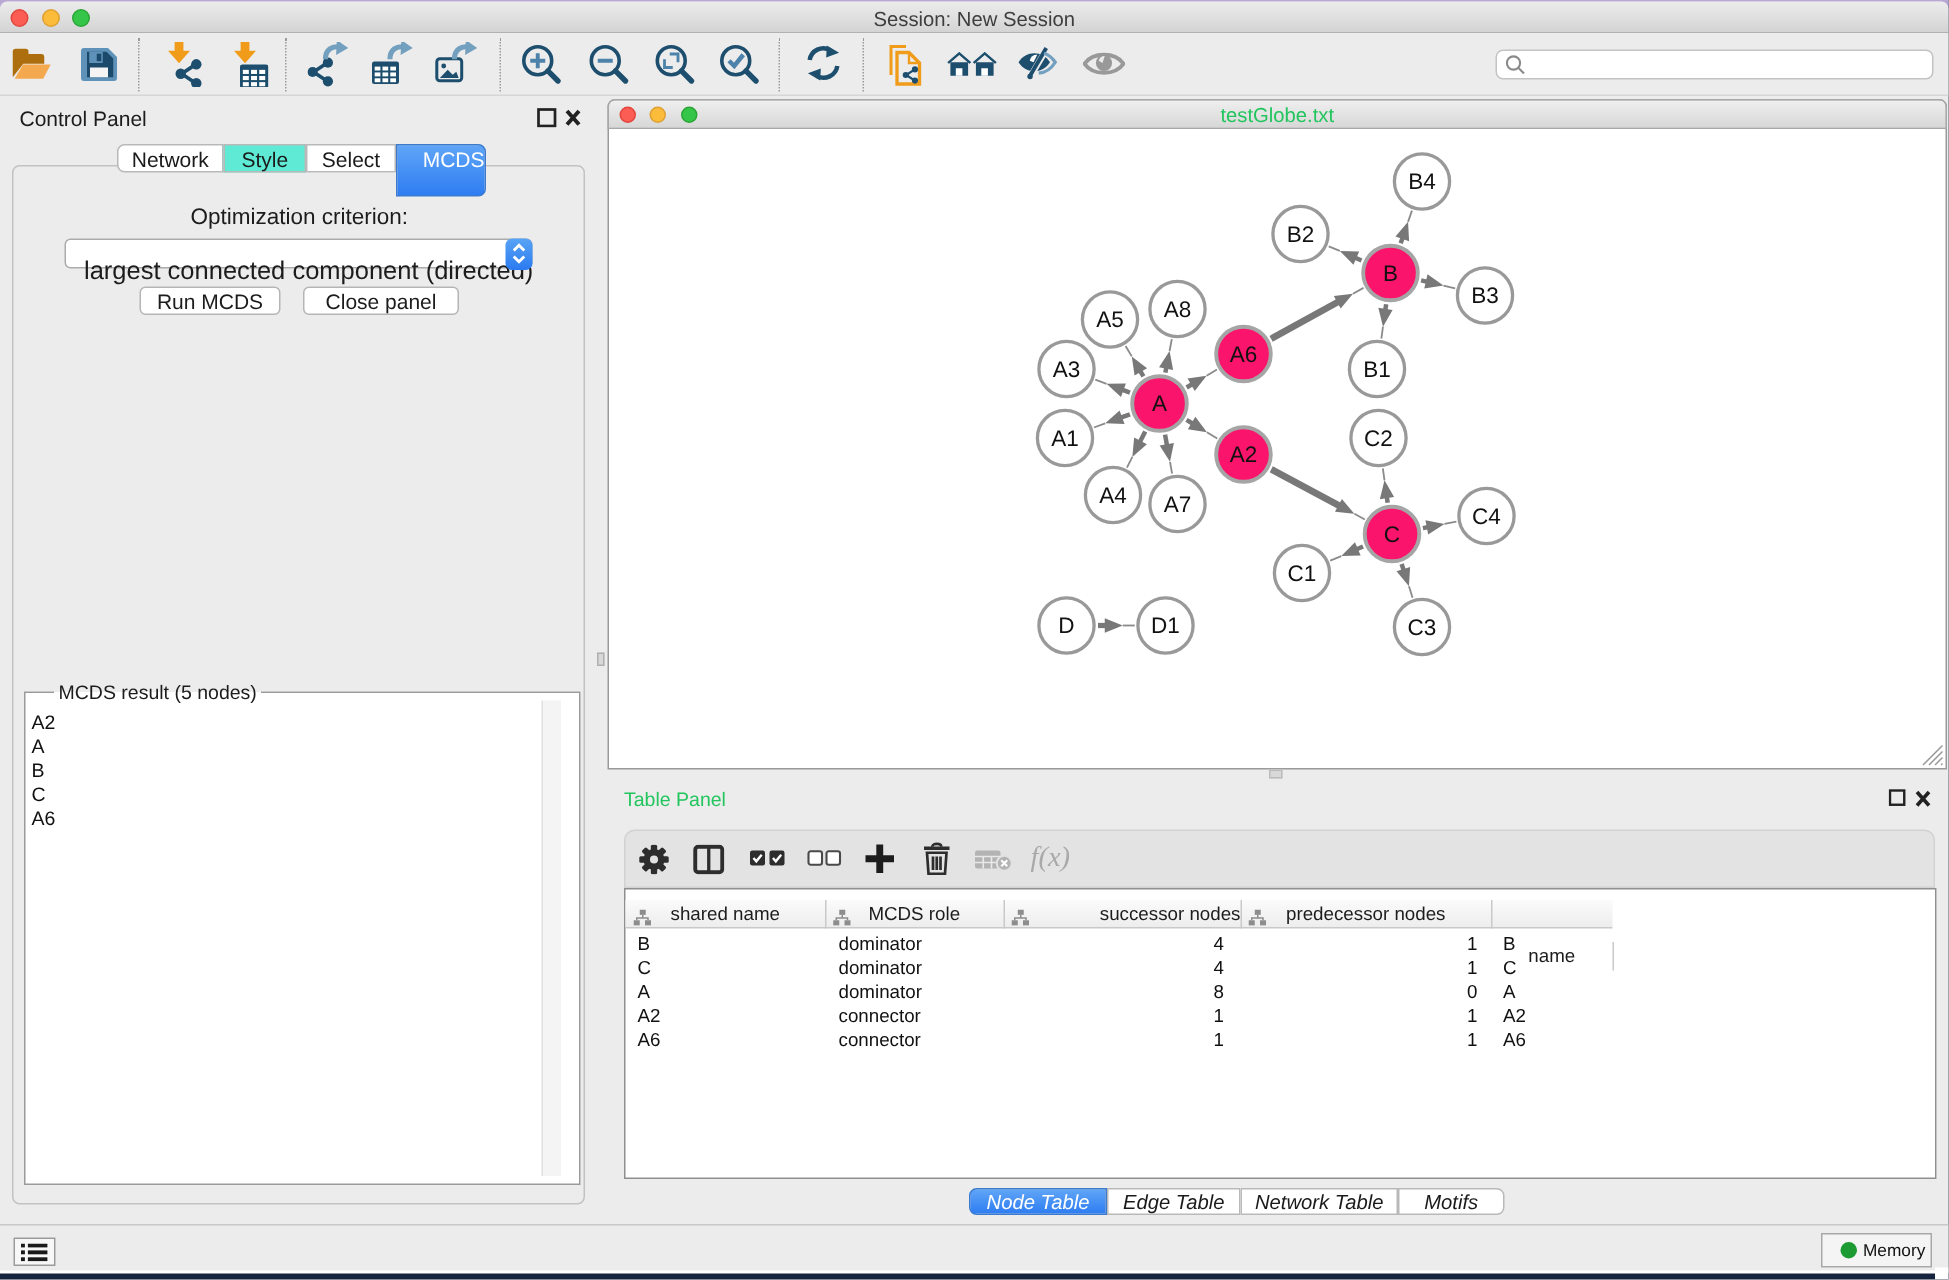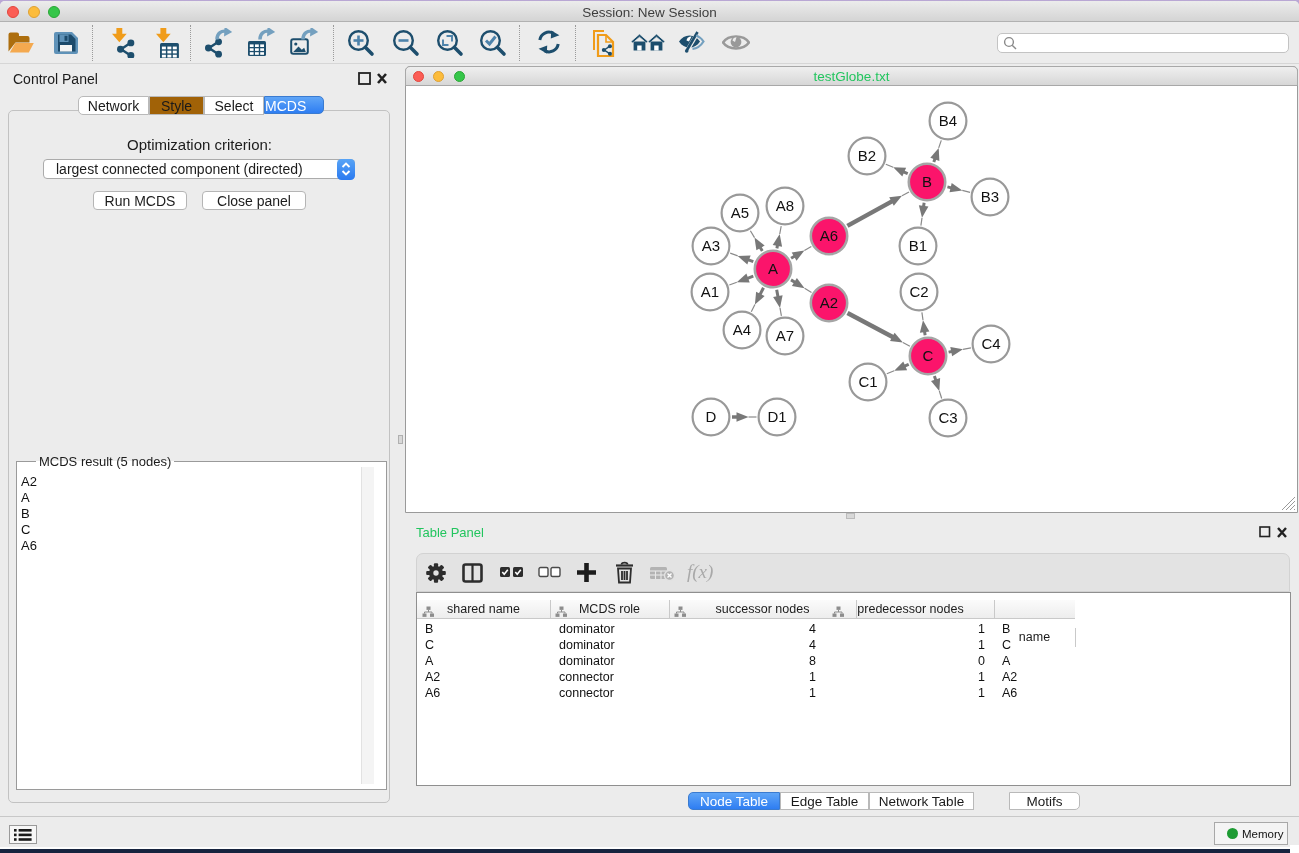--- a/index.html
+++ b/index.html
@@ -187,28 +187,28 @@
 <div class="abs" style="left:13px;top:71px;font-size:14px;color:#1c1c1c;">Control Panel</div>
 <svg class="abs" style="left:358px;top:72px;" width="30" height="13" viewBox="0 0 30 13">
 <rect x="1" y="1" width="11" height="11" fill="none" stroke="#222" stroke-width="1.8"></rect>
 <path d="M20,2 L28,11 M28,2 L20,11" stroke="#222" stroke-width="2.6"></path>
     </svg>
 
 <div class="abs" style="left:8px;top:110px;width:382px;height:693px;background:#ececec;border:1px solid #c2c2c2;border-radius:5px;"></div>
 
 <div class="abs" style="left:78px;top:96px;width:250px;height:20px;">
       <div style="position:absolute;left:0px;top:0;width:71px;height:19px;line-height:19px;text-align:center;font-size:14px;background:#fff;color:#1a1a1a;border:1px solid #b9b9b9;border-top-left-radius:5px;border-bottom-left-radius:5px;">Network</div>
-      <div style="position:absolute;left:71px;top:0;width:55px;height:19px;line-height:19px;text-align:center;font-size:14px;background:#a16207;color:#1a1a1a;border:1px solid #b9b9b9;">Style</div>
+      <div style="position:absolute;left:71px;top:0;width:55px;height:19px;line-height:19px;text-align:center;font-size:14px;background:#5eead4;color:#1a1a1a;border:1px solid #b9b9b9;">Style</div>
       <div style="position:absolute;left:126px;top:0;width:60px;height:19px;line-height:19px;text-align:center;font-size:14px;background:#fff;color:#1a1a1a;border:1px solid #b9b9b9;">Select</div>
-      <div style="position:absolute;left:186px;top:0;width:60px;height:18px;line-height:19px;text-align:left;font-size:14px;background:linear-gradient(#5fa5f7,#2e7df2);color:#fff;border:1px solid #3a7bd0;border-top-right-radius:5px;border-bottom-right-radius:5px;">MCDS</div>
+      <div style="position:absolute;left:186px;top:0;width:60px;height:35px;line-height:19px;text-align:right;font-size:14px;background:linear-gradient(#5fa5f7,#2e7df2);color:#fff;border:1px solid #3a7bd0;border-top-right-radius:5px;border-bottom-right-radius:5px;">MCDS</div>
     </div>
 <div class="abs" style="left:22px;top:136px;width:355px;text-align:center;font-size:15px;color:#1c1c1c;">Optimization criterion:</div>
 
 <div class="abs" style="left:43px;top:159px;width:312px;height:20px;background:#fff;border:1px solid #ababab;border-radius:4px;"></div>
-<div class="abs" style="left:56px;top:161px;font-size:14px;color:#1c1c1c;">largest connected component (directed)</div>
+<div class="abs" style="left:56px;top:171px;font-size:17px;color:#1c1c1c;">largest connected component (directed)</div>
 <div class="abs" style="left:337px;top:158.5px;width:18px;height:21px;background:linear-gradient(#58a4f6,#2b7af0);border-radius:4.5px;"></div>
 <svg class="abs" style="left:339px;top:161px;" width="14" height="16" viewBox="0 0 14 16">
 <path d="M3.5,6 L7,2.5 L10.5,6" fill="none" stroke="#fff" stroke-width="1.9"></path>
 <path d="M3.5,10 L7,13.5 L10.5,10" fill="none" stroke="#fff" stroke-width="1.9"></path>
     </svg>
 
 <div class="abs" style="left:93px;top:191px;width:94px;height:19px;background:#fff;border:1px solid #b5b5b5;border-radius:4px;text-align:center;line-height:18px;font-size:14px;color:#1c1c1c;">Run MCDS</div>
 <div class="abs" style="left:202px;top:191px;width:104px;height:19px;background:#fff;border:1px solid #b5b5b5;border-radius:4px;text-align:center;line-height:18px;font-size:14px;color:#1c1c1c;">Close panel</div>
 
 <div class="abs" style="left:16px;top:461px;width:371px;height:329px;background:#fff;border:1px solid #9a9a9a;"></div>
@@ -412,21 +412,21 @@
       <div style="position:absolute;left:133px;top:0;width:120px;height:19px;border-right:1px solid #c9c9c9;text-align:center;line-height:19px;"><span style="position:absolute;left:5px;top:4px;"><svg width="13" height="12" viewBox="0 0 13 12" style="vertical-align:-1px">
             <g fill="#8d8d8d">
               <rect x="4.5" y="0.5" width="4" height="3.4"></rect>
               <rect x="0.5" y="7.5" width="4" height="3.4"></rect>
               <rect x="8" y="7.5" width="4" height="3.4"></rect>
             </g>
             <g stroke="#8d8d8d" stroke-width="1">
               <path d="M6.5,4 V6 M2.5,7.5 V6 H10 V7.5" fill="none"></path>
             </g>
           </svg></span>MCDS role</div>
-      <div style="position:absolute;left:252px;top:0;width:188px;height:19px;border-right:1px solid #c9c9c9;text-align:center;line-height:19px;"><span style="position:absolute;left:5px;top:4px;"><svg width="13" height="12" viewBox="0 0 13 12" style="vertical-align:-1px">
+      <div style="position:absolute;left:252px;top:0;width:159px;height:19px;border-right:1px solid #c9c9c9;text-align:right;line-height:19px;"><span style="position:absolute;left:5px;top:4px;"><svg width="13" height="12" viewBox="0 0 13 12" style="vertical-align:-1px">
             <g fill="#8d8d8d">
               <rect x="4.5" y="0.5" width="4" height="3.4"></rect>
               <rect x="0.5" y="7.5" width="4" height="3.4"></rect>
               <rect x="8" y="7.5" width="4" height="3.4"></rect>
             </g>
             <g stroke="#8d8d8d" stroke-width="1">
               <path d="M6.5,4 V6 M2.5,7.5 V6 H10 V7.5" fill="none"></path>
             </g>
           </svg></span>successor nodes</div>
       <div style="position:absolute;left:410px;top:0;width:168px;height:19px;border-right:1px solid #c9c9c9;text-align:center;line-height:19px;"><span style="position:absolute;left:5px;top:4px;"><svg width="13" height="12" viewBox="0 0 13 12" style="vertical-align:-1px">
@@ -472,25 +472,25 @@
       </div>
       <div style="position:absolute;top:64px;left:0;width:100%;height:16px;line-height:16px;">
         <span style="position:absolute;left:8px;">A6</span>
         <span style="position:absolute;left:142px;">connector</span>
         <span style="position:absolute;left:253px;width:146px;text-align:right;">1</span>
         <span style="position:absolute;left:411px;width:157px;text-align:right;">1</span>
         <span style="position:absolute;left:585px;">A6</span>
       </div>
     </div>
 
-<div class="abs" style="left:688px;top:792px;width:360px;height:19px;">
+<div class="abs" style="left:646px;top:792px;width:360px;height:19px;font-style:italic;">
       <div style="position:absolute;left:0px;top:0;width:92px;height:18px;line-height:18px;text-align:center;font-size:13.5px;background:linear-gradient(#5fa5f7,#2e7df2);color:#fff;border:1px solid #3a7bd0;border-top-left-radius:5px;border-bottom-left-radius:5px;margin-right:-1px;">Node Table</div>
       <div style="position:absolute;left:92px;top:0;width:89px;height:18px;line-height:18px;text-align:center;font-size:13.5px;background:#fff;color:#1a1a1a;border:1px solid #b9b9b9;margin-right:-1px;">Edge Table</div>
       <div style="position:absolute;left:181px;top:0;width:105px;height:18px;line-height:18px;text-align:center;font-size:13.5px;background:#fff;color:#1a1a1a;border:1px solid #b9b9b9;margin-right:-1px;">Network Table</div>
-      <div style="position:absolute;left:286px;top:0;width:71px;height:18px;line-height:18px;text-align:center;font-size:13.5px;background:#fff;color:#1a1a1a;border:1px solid #b9b9b9;border-top-right-radius:5px;border-bottom-right-radius:5px;margin-right:-1px;margin-left:35px;">Motifs</div>
+      <div style="position:absolute;left:286px;top:0;width:71px;height:18px;line-height:18px;text-align:center;font-size:13.5px;background:#fff;color:#1a1a1a;border:1px solid #b9b9b9;border-top-right-radius:5px;border-bottom-right-radius:5px;margin-right:-1px;">Motifs</div>
     </div>
 
 <div class="abs" style="left:0;top:816px;width:1299px;height:31px;background:#ececec;border-top:1px solid #c8c8c8;"></div>
 <div class="abs" style="left:9px;top:825px;width:28px;height:19px;background:#f7f7f7;border:1px solid #9a9a9a;"></div>
 <svg class="abs" style="left:14px;top:829px;" width="18" height="12" viewBox="0 0 18 12">
 <g fill="#1a1a1a">
         <rect x="0" y="0" width="2.6" height="2.6"></rect>
         <rect x="0" y="4.6" width="2.6" height="2.6"></rect>
         <rect x="0" y="9.2" width="2.6" height="2.6"></rect>
 <rect x="4.6" y="0" width="13" height="2.6"></rect>

